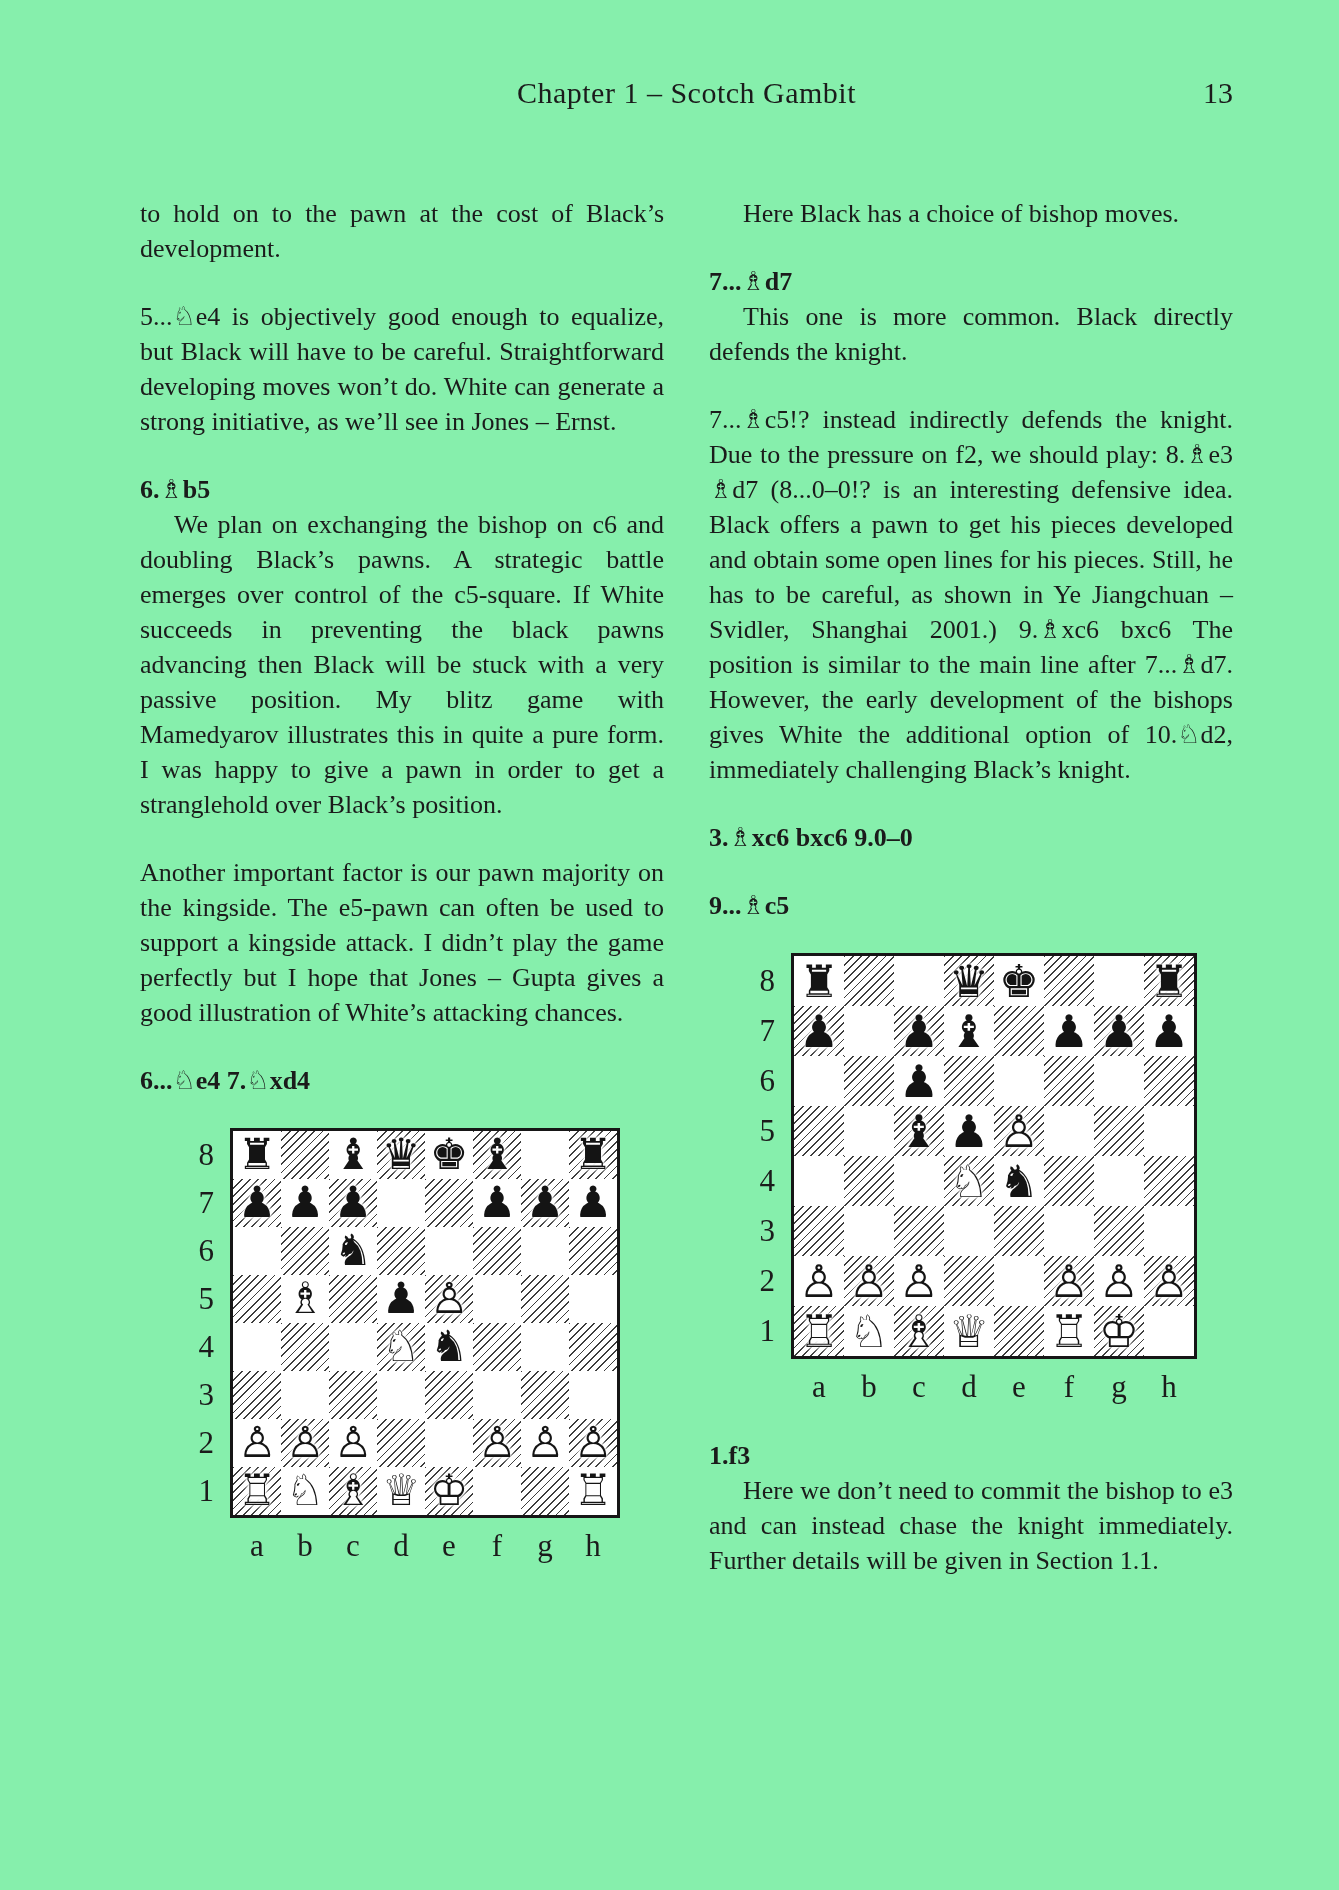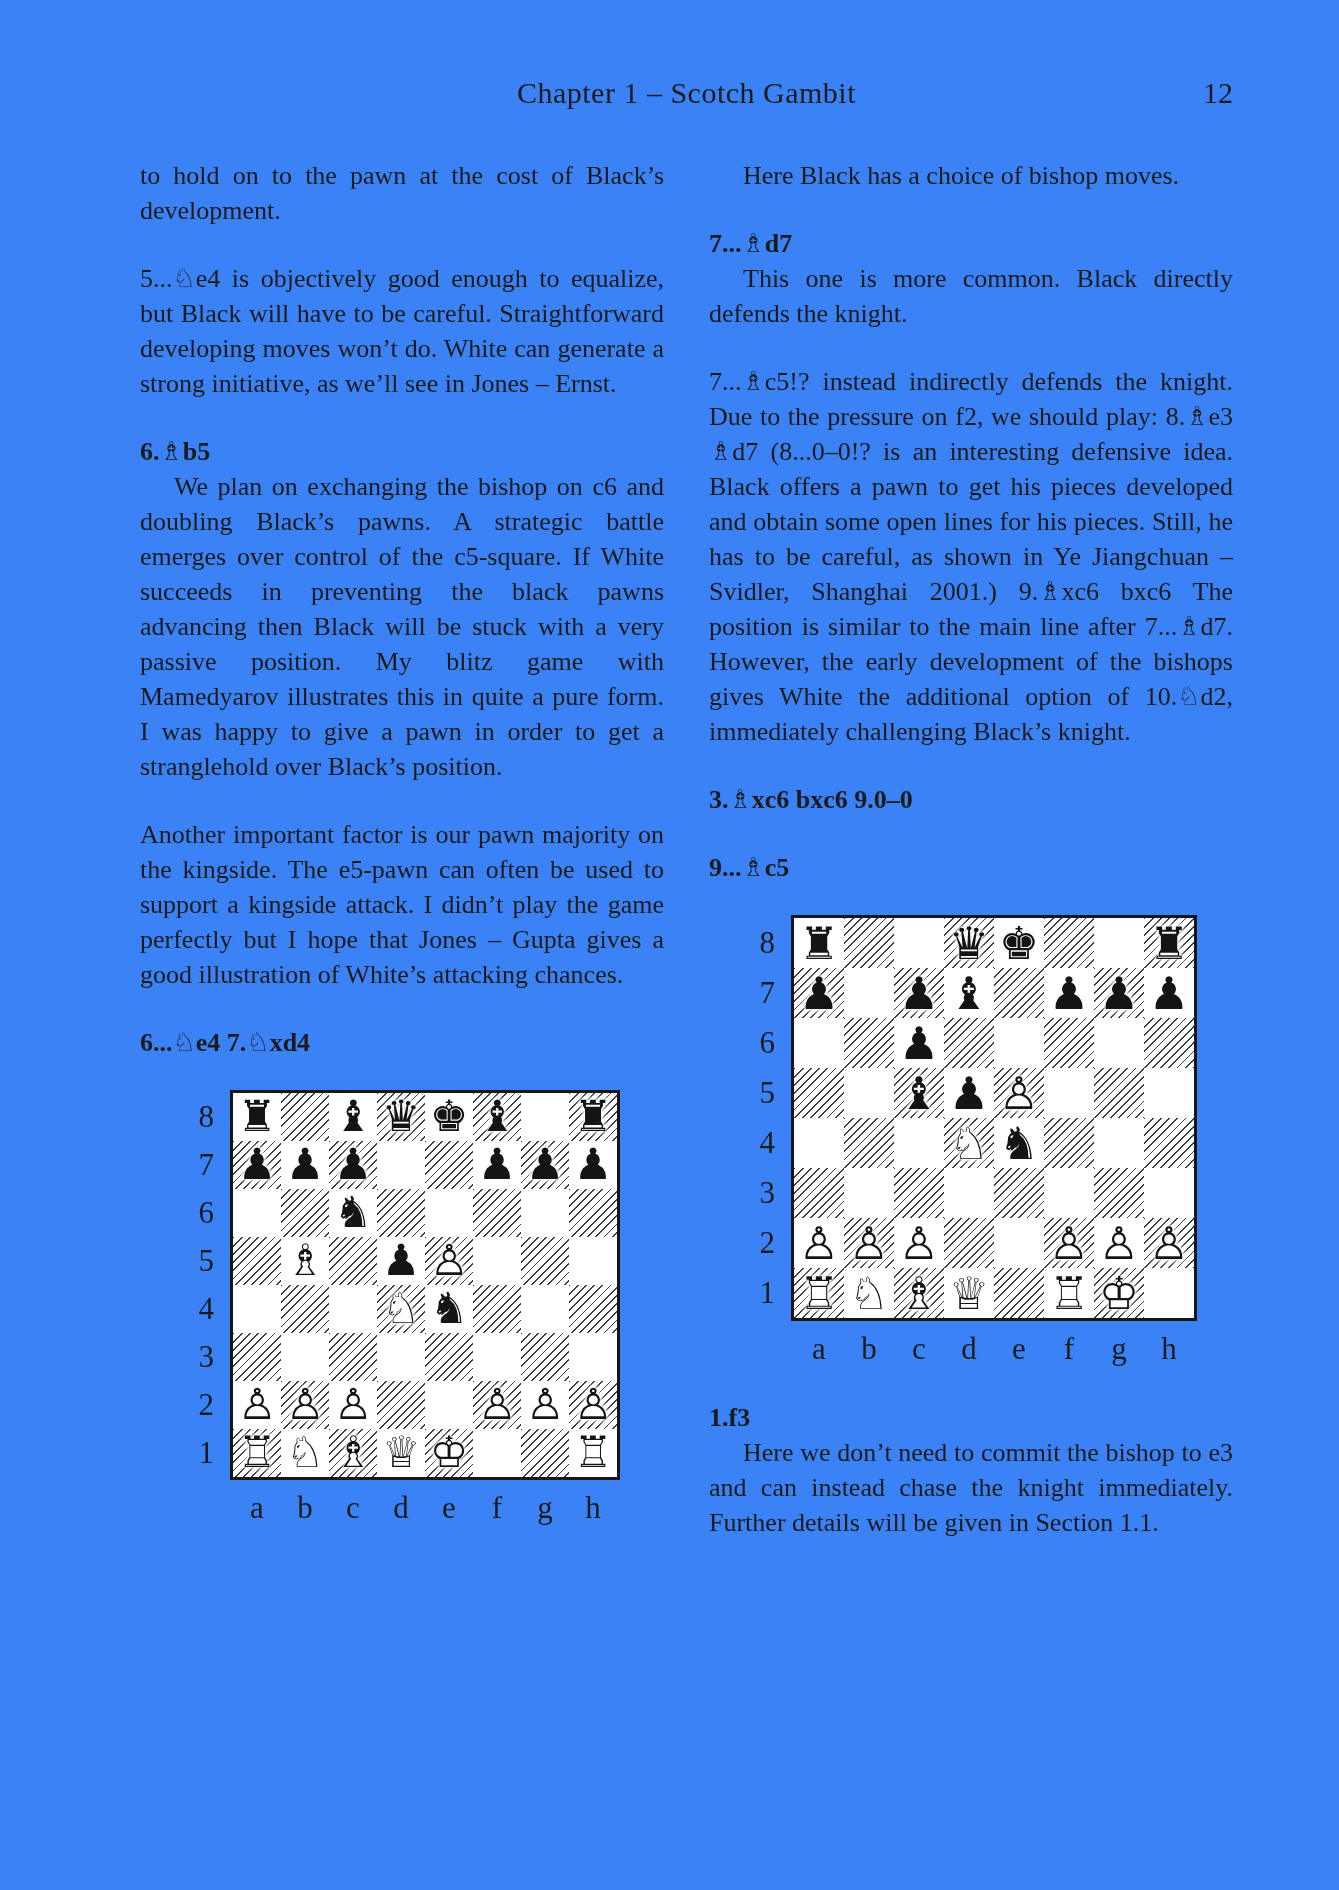--- a/index.html
+++ b/index.html
@@ -1,38 +1,38 @@
 <!DOCTYPE html>
 <html><head>
 <meta charset="utf-8">
 <style>
   * { margin:0; padding:0; box-sizing:border-box; }
   html,body { background:#ffffff; }
   .page {
     position:relative;
     width:1339px; height:1890px;
-    background:#3b82f6;
+    background:#86efac;
     color:#1b1b1b;
     font-family:"Liberation Serif","DejaVu Serif",serif;
     overflow:hidden;
   }
   
   .running-head {
     position:absolute; top:76px; left:140px; right:106px;
     font-size:30px; line-height:34px;
   }
   .rh-title { text-align:center; letter-spacing:0.5px; }
   .rh-num { position:absolute; right:0; top:0; }
 
   
   .columns {
     position:absolute; top:158px; left:140px; right:106px; bottom:40px;
     display:flex; gap:45px;
   }
-  .col { flex:1 1 0; min-width:0; }
+  .col { flex:1 1 0; min-width:0;margin-top:38px; }
 
   .para {
     font-size:26px; line-height:35px;
     text-align:justify;
     font-family:"Liberation Serif","DejaVu Sans",serif;
   }
   .para.indent { text-indent:34px; }
   .gap { margin-top:33px; }
   .move-heading {
     margin-top:33px;
@@ -78,21 +78,21 @@
   .sq48 { --sq:48px; }
   .sq50 { --sq:50px; }
 </style>
 </head>
 <body>
 
 <div class="page">
 
   <header class="running-head">
     <div class="rh-title">Chapter 1 – Scotch Gambit</div>
-    <div class="rh-num">12</div>
+    <div class="rh-num">13</div>
   </header>
 
   <main class="columns">
 
     <section class="col">
       <p class="para">to hold on to the pawn at the cost of Black’s development.</p>
       <p class="para gap">5...♘e4 is objectively good enough to equalize, but Black will have to be careful. Straightforward developing moves won’t do. White can generate a strong initiative, as we’ll see in Jones – Ernst.</p>
       <h3 class="move-heading">6.♗b5</h3>
       <p class="para indent">We plan on exchanging the bishop on c6 and doubling Black’s pawns. A strategic battle emerges over control of the c5-square. If White succeeds in preventing the black pawns advancing then Black will be stuck with a very passive position. My blitz game with Mamedyarov illustrates this in quite a pure form. I was happy to give a pawn in order to get a stranglehold over Black’s position.</p>
       <p class="para gap">Another important factor is our pawn majority on the kingside. The e5-pawn can often be used to support a kingside attack. I didn’t play the game perfectly but I hope that Jones – Gupta gives a good illustration of White’s attacking chances.</p>

